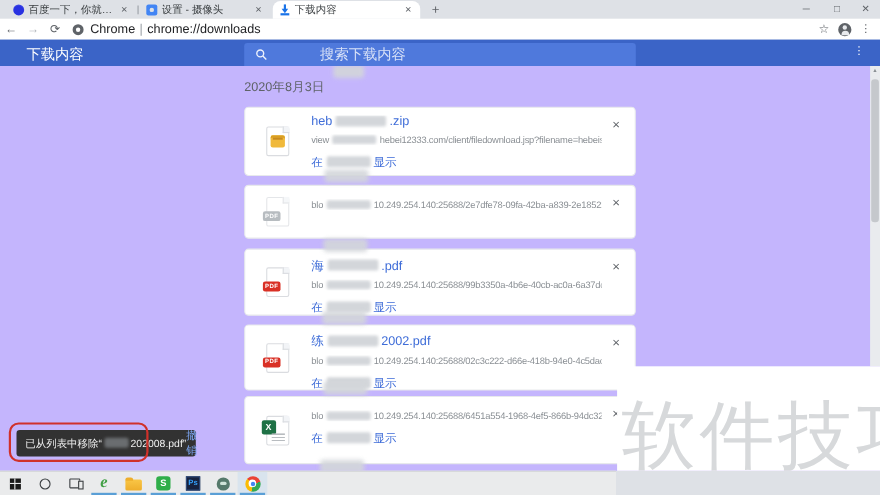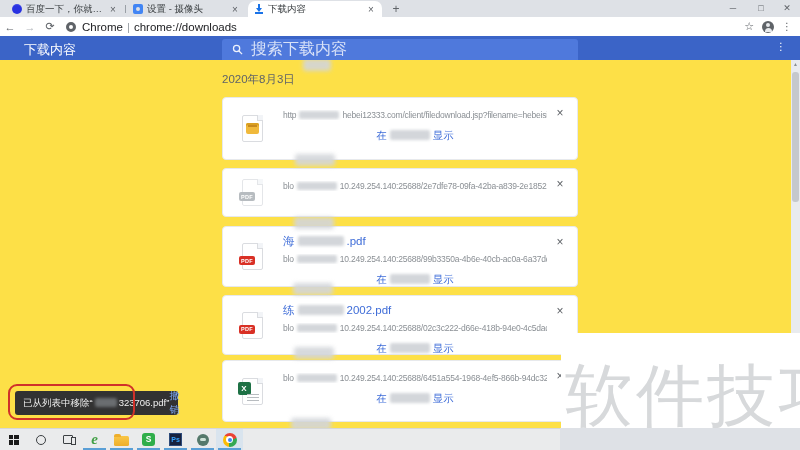--- a/index.html
+++ b/index.html
@@ -39,34 +39,34 @@
   .avatar { width:12px; height:12px; border-radius:50%; background:#5f6368; position:relative; }
   .avatar::before { content:""; position:absolute; left:4px; top:2px; width:4px; height:4px; border-radius:50%; background:#e8eaed; }
   .avatar::after { content:""; position:absolute; left:2.5px; top:7px; width:7px; height:4px; border-radius:4px 4px 0 0; background:#e8eaed; }
   .kebab { font-size:10px; color:#5f6368; letter-spacing:0; }
 
   
   .pageheader { left:0; top:36px; width:800px; height:24px; background:#3b64c7; }
   .pageheader .ptitle { position:absolute; left:24px; top:5px; color:#ffffff; font-size:13px; }
   .searchbox { position:absolute; left:222px; top:3px; width:356px; height:21px; background:#4f79dc; border-radius:3px 3px 0 0; display:flex; align-items:center; }
   .searchbox svg { margin:0 8px 0 10px; }
-  .searchbox .ph { color:rgba(255,255,255,0.78); font-size:16px; }
+  .searchbox .ph { color:rgba(255,255,255,0.78); font-size:13px;margin-left:40px; }
   .hdr-kebab { position:absolute; right:14px; top:5px; color:#ffffff; font-size:10px; }
 
   
-  .content { left:0; top:60px; width:800px; height:368px; background:#fde047; overflow:hidden; }
+  .content { left:0; top:60px; width:800px; height:368px; background:#c4b5fd; overflow:hidden; }
   .datelabel { position:absolute; left:222px; top:12px; font-size:11.5px; color:#5f6368; }
 
   .card { position:absolute; left:222px; width:356px; background:#ffffff; border:1px solid #e7e9ec; border-radius:4px; }
   .card .iconbox { position:absolute; left:0; top:0; bottom:0; width:58px; display:flex; align-items:center; justify-content:center; }
   .card .body { position:absolute; left:60px; top:7px; right:30px; }
   .fname { font-size:11.5px; color:#3f6dd8; white-space:nowrap; overflow:hidden; }
   .fname.deleted { color:#85898e; }
   .furl { font-size:8.5px; letter-spacing:-0.2px; color:#8a8f94; margin-top:5px; white-space:nowrap; overflow:hidden; }
-  .flink { font-size:10.5px; color:#3f6dd8; margin-top:9px; white-space:nowrap;text-align:center; }
+  .flink { font-size:10.5px; color:#3f6dd8; margin-top:9px; white-space:nowrap; }
   .xbtn { position:absolute; right:10px; top:8px; width:14px; height:14px; font-size:12px; line-height:14px; text-align:center; color:#5f6368; }
 
   
   .blur { display:inline-block; background:#d3d6da; border-radius:2px; filter:blur(1.5px); vertical-align:-1px; margin:0 3px; height:10px; }
   .w22{width:22px;} .w40{width:40px;} .w46{width:46px;} .w58{width:58px;}
   .furl .blur { height:8px; }
   .patch { position:absolute; background:#d3d6da; opacity:.9; border-radius:3px; filter:blur(2px); }
 
   
   .fpage { position:relative; width:21px; height:27px; background:#fff; border:1px solid #dadce0; border-radius:2px; }
@@ -181,22 +181,25 @@
   <div class="datelabel">2020年8月3日</div>
 
   <div class="card" style="top:37px; height:63px;">
     <div class="iconbox">
       <div class="fpage">
           <span class="fold"></span>
           <span class="zipblob"></span>
         </div>
     </div>
     <div class="body">
-      <div class="furl">
-        <span>http</span><span class="blur w40"></span><span>hebei12333.com/client/filedownload.jsp?filename=hebeisihelp.zip</span>
+      <div class="fname">
+        <span>heb</span><span class="blur w46"></span><span>.zip</span>
+      </div>
+      <div class="furl">
+        <span>view</span><span class="blur w40"></span><span>hebei12333.com/client/filedownload.jsp?filename=hebeisihelp.zip</span>
       </div>
       <div class="flink">
         <span>在</span><span class="blur w40"></span><span>显示</span>
       </div>
     </div>
     <div class="xbtn">×</div>
   </div>
 
   <div class="card" style="top:108px; height:49px;">
     <div class="iconbox">
@@ -285,21 +288,21 @@
     <div class="scroll-up">▲</div>
     <div class="scroll-thumb"></div>
   </div>
 
   <div class="wmbox">
     <div class="wmtext">软件技巧</div>
   </div>
 
   <div class="toast">
     <span class="msg">
-      <span>已从列表中移除“</span><span class="blur w22"></span><span>323706.pdf”</span>
+      <span>已从列表中移除“</span><span class="blur w22"></span><span>202008.pdf”</span>
     </span>
     <span class="undo">撤销</span>
   </div>
   <div class="annotation"></div>
 </div>
 
 <div class="taskbar">
   <div class="tb-item">
       <span class="winlogo"></span>
     </div>

